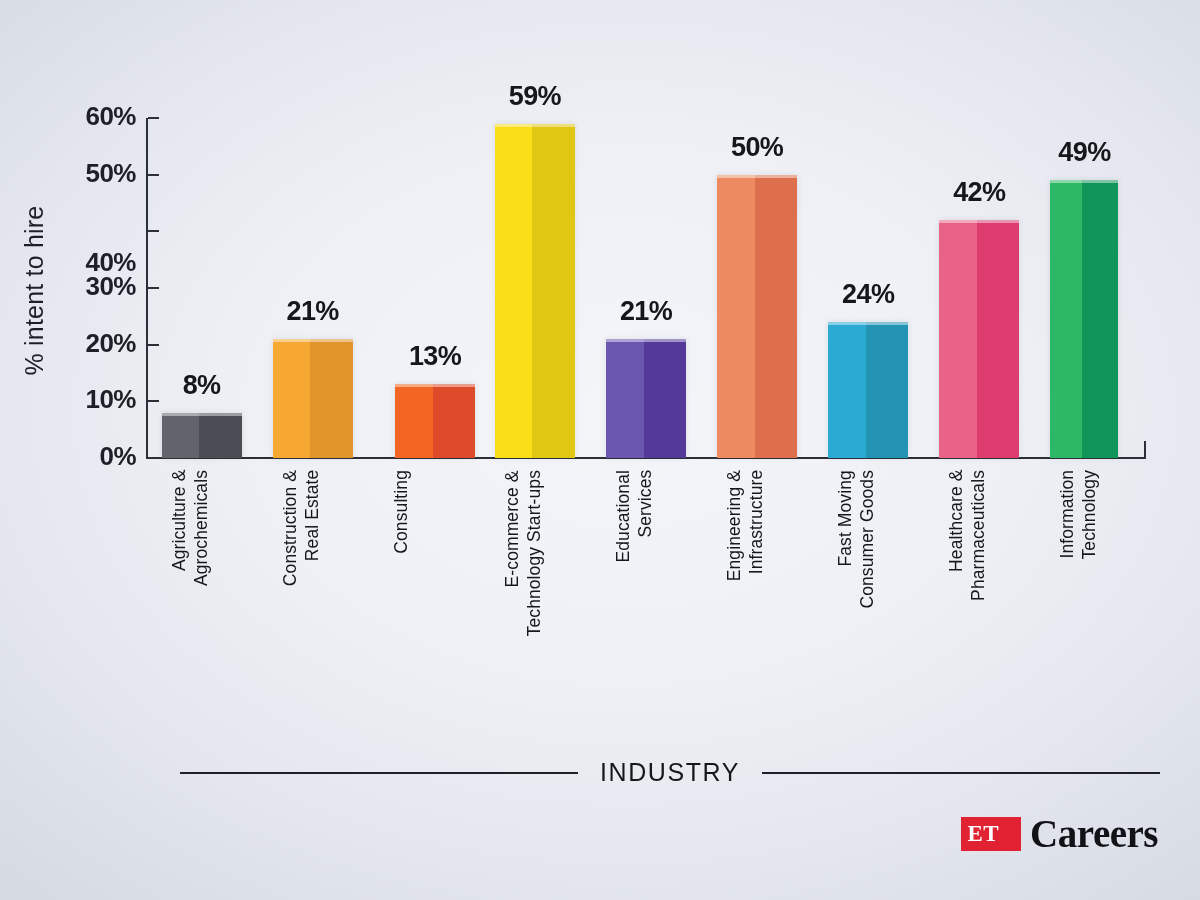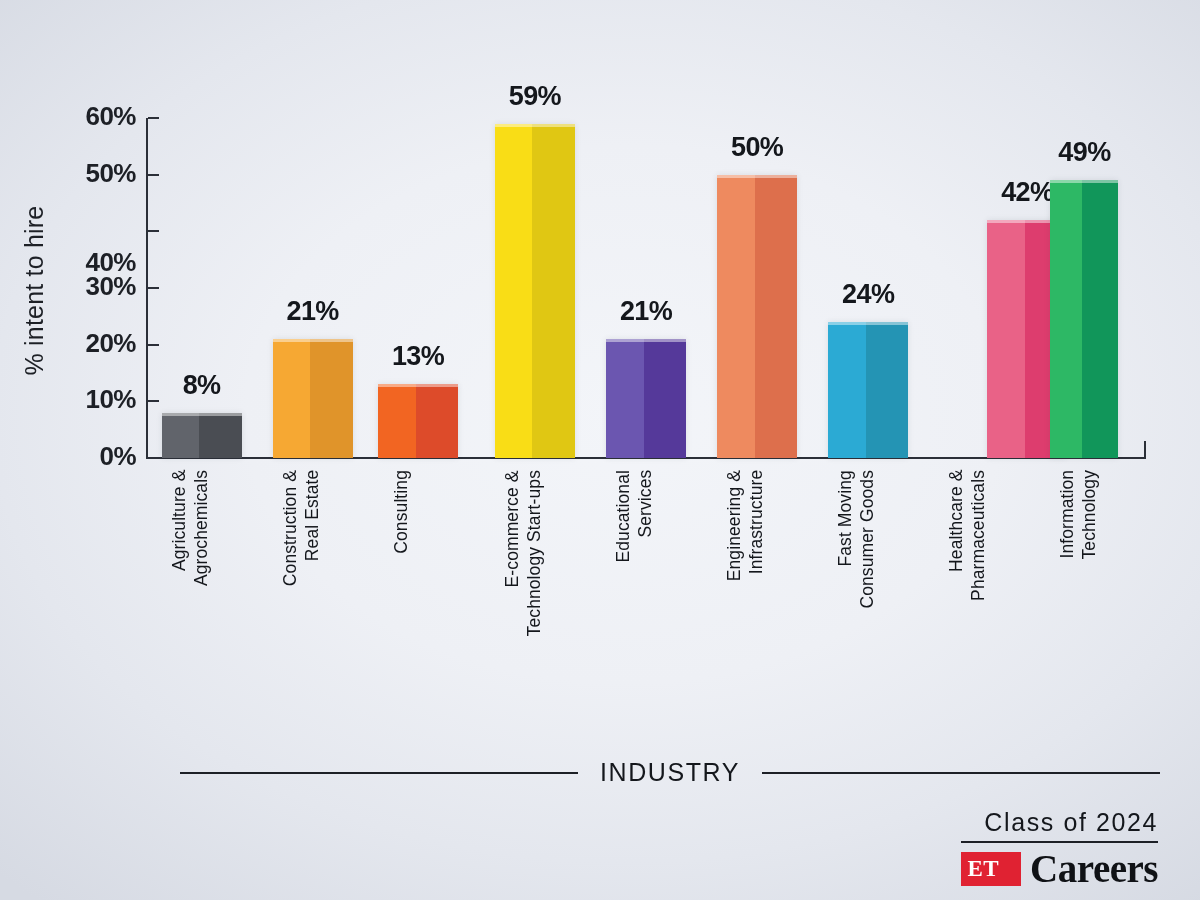--- a/index.html
+++ b/index.html
@@ -237,21 +237,21 @@
         <div class="bar-value" style="bottom: 57.3333px;">8%</div>
       </div>
       <div class="bar-slot" style="left: 126.667px; width: 80px;">
         <div class="bar" style="height: 119px;">
           <div class="light" style="background: rgb(246, 168, 51);"></div>
           <div class="dark" style="background: rgb(224, 148, 42);"></div>
           <div class="gloss"></div>
         </div>
         <div class="bar-value" style="bottom: 131px;">21%</div>
       </div>
-      <div class="bar-slot" style="left: 232px; width: 80px;">
+      <div class="bar-slot" style="left: 249px; width: 80px;">
         <div class="bar" style="height: 73.6667px;">
           <div class="light" style="background: rgb(242, 101, 34);"></div>
           <div class="dark" style="background: rgb(221, 75, 42);"></div>
           <div class="gloss"></div>
         </div>
         <div class="bar-value" style="bottom: 85.6667px;">13%</div>
       </div>
       <div class="bar-slot" style="left: 348.889px; width: 80px;">
         <div class="bar" style="height: 334.333px;">
           <div class="light" style="background: rgb(249, 221, 22);"></div>
@@ -277,21 +277,21 @@
         <div class="bar-value" style="bottom: 295.333px;">50%</div>
       </div>
       <div class="bar-slot" style="left: 682.222px; width: 80px;">
         <div class="bar" style="height: 136px;">
           <div class="light" style="background: rgb(43, 170, 212);"></div>
           <div class="dark" style="background: rgb(36, 148, 180);"></div>
           <div class="gloss"></div>
         </div>
         <div class="bar-value" style="bottom: 148px;">24%</div>
       </div>
-      <div class="bar-slot" style="left: 793.333px; width: 80px; margin-left: 48px;">
+      <div class="bar-slot" style="left: 793.333px; width: 80px;">
         <div class="bar" style="height: 238px;">
           <div class="light" style="background: rgb(233, 98, 135);"></div>
           <div class="dark" style="background: rgb(221, 61, 110);"></div>
           <div class="gloss"></div>
         </div>
         <div class="bar-value" style="bottom: 250px;">42%</div>
       </div>
       <div class="bar-slot" style="left: 904.444px; width: 68px;">
         <div class="bar" style="height: 277.667px;">
           <div class="light" style="background: rgb(45, 184, 101);"></div>
@@ -322,20 +322,19 @@
 Technology</div>
     </div>
 
   <div class="industry-row">
     <div class="industry-rule"></div>
     <div class="industry-text">INDUSTRY</div>
     <div class="industry-rule"></div>
   </div>
 
   <div class="brand">
-    <div class="brand-class">Class of 2024</div>
     <div class="brand-logo">
       <span class="brand-et">ET</span>
       <span class="brand-careers">Careers</span>
     </div>
   </div>
 
 </div>
 
 </body></html>

